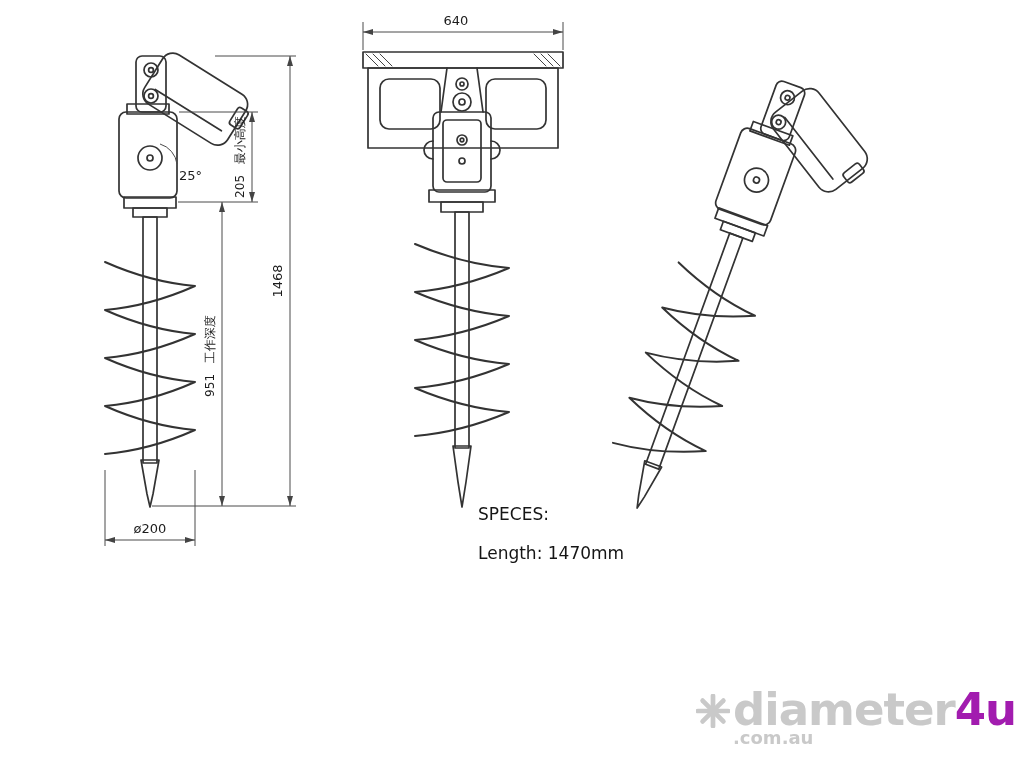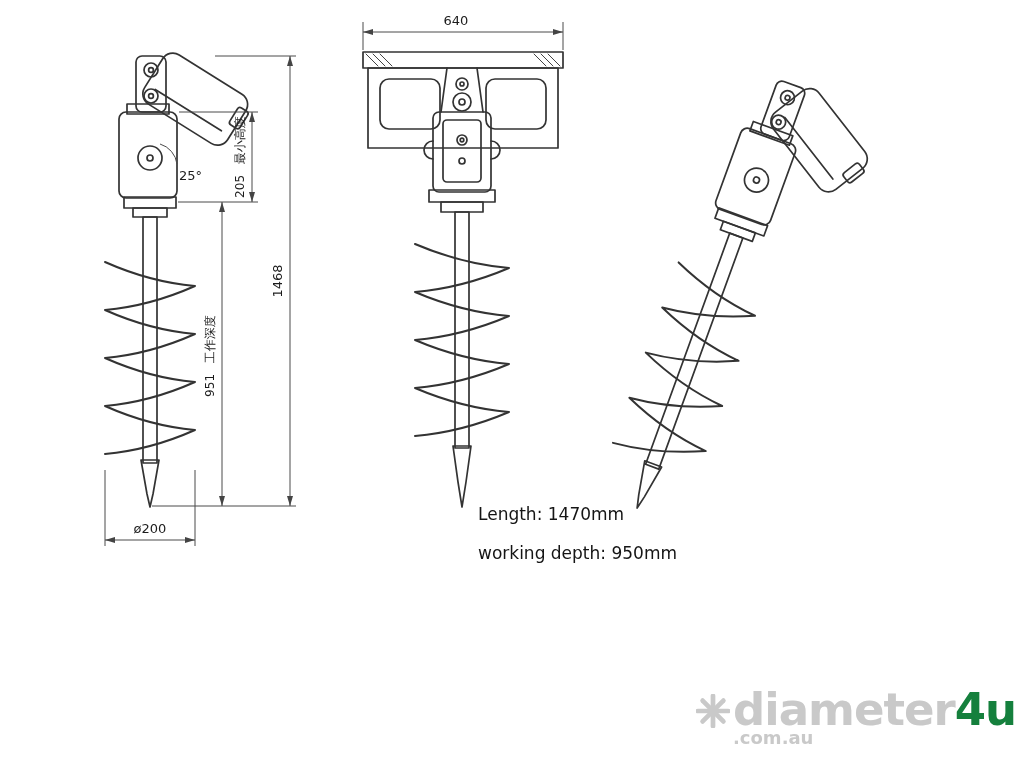--- a/index.html
+++ b/index.html
@@ -11,21 +11,21 @@
   .thin{fill:none;stroke:#444;stroke-width:1;}
   .dim{fill:none;stroke:#4a4a4a;stroke-width:1;}
   .dimtext{font-size:13px;fill:#1c1c1c;stroke:none;font-family:"DejaVu Sans",sans-serif;}
   .cjk{font-size:12px;fill:#1c1c1c;stroke:none;font-family:"DejaVu Sans",sans-serif;}
   .specs{position:absolute;left:478px;top:503px;z-index:3;display:flex;flex-direction:column;gap:16px;
          font-size:17px;line-height:23px;color:#151515;}
   .watermark{position:absolute;top:688px;right:8px;z-index:1;display:flex;align-items:flex-start;gap:3px;
              color:#c9c9c9;font-weight:bold;}
   .wm-icon{margin-top:6px;}
   .wm-line{font-size:45px;line-height:44px;letter-spacing:-1px;white-space:nowrap;}
-  .wm-4u{color:#15803d;}
+  .wm-4u{color:#a21caf;}
   .wm-domain{font-size:18px;line-height:16px;margin-top:-2px;}
 </style>
 </head>
 <body>
 
 <div class="watermark">
   <svg class="wm-icon" width="34" height="34" viewBox="0 0 36 36">
     <g stroke="#c9c9c9" stroke-width="5" stroke-linecap="round">
       <line x1="18" y1="2" x2="18" y2="34"></line>
       <line x1="2" y1="18" x2="34" y2="18"></line>
@@ -139,15 +139,15 @@
     <line x1="363" y1="50" x2="363" y2="22"></line>
     <line x1="563" y1="50" x2="563" y2="22"></line>
     <line x1="363" y1="32" x2="563" y2="32" marker-start="url(#arr)" marker-end="url(#arr)"></line>
     <text x="456" y="25" text-anchor="middle" class="dimtext">640</text>
   </g>
 
   <use href="#augerSide" transform="translate(640 28) rotate(20 150 60)"></use>
 </svg>
 
 <div class="specs">
+  <div>SPECES:</div>
   <div>Length: 1470mm</div>
-  <div>working depth: 950mm</div>
 </div>
 
 </body></html>

